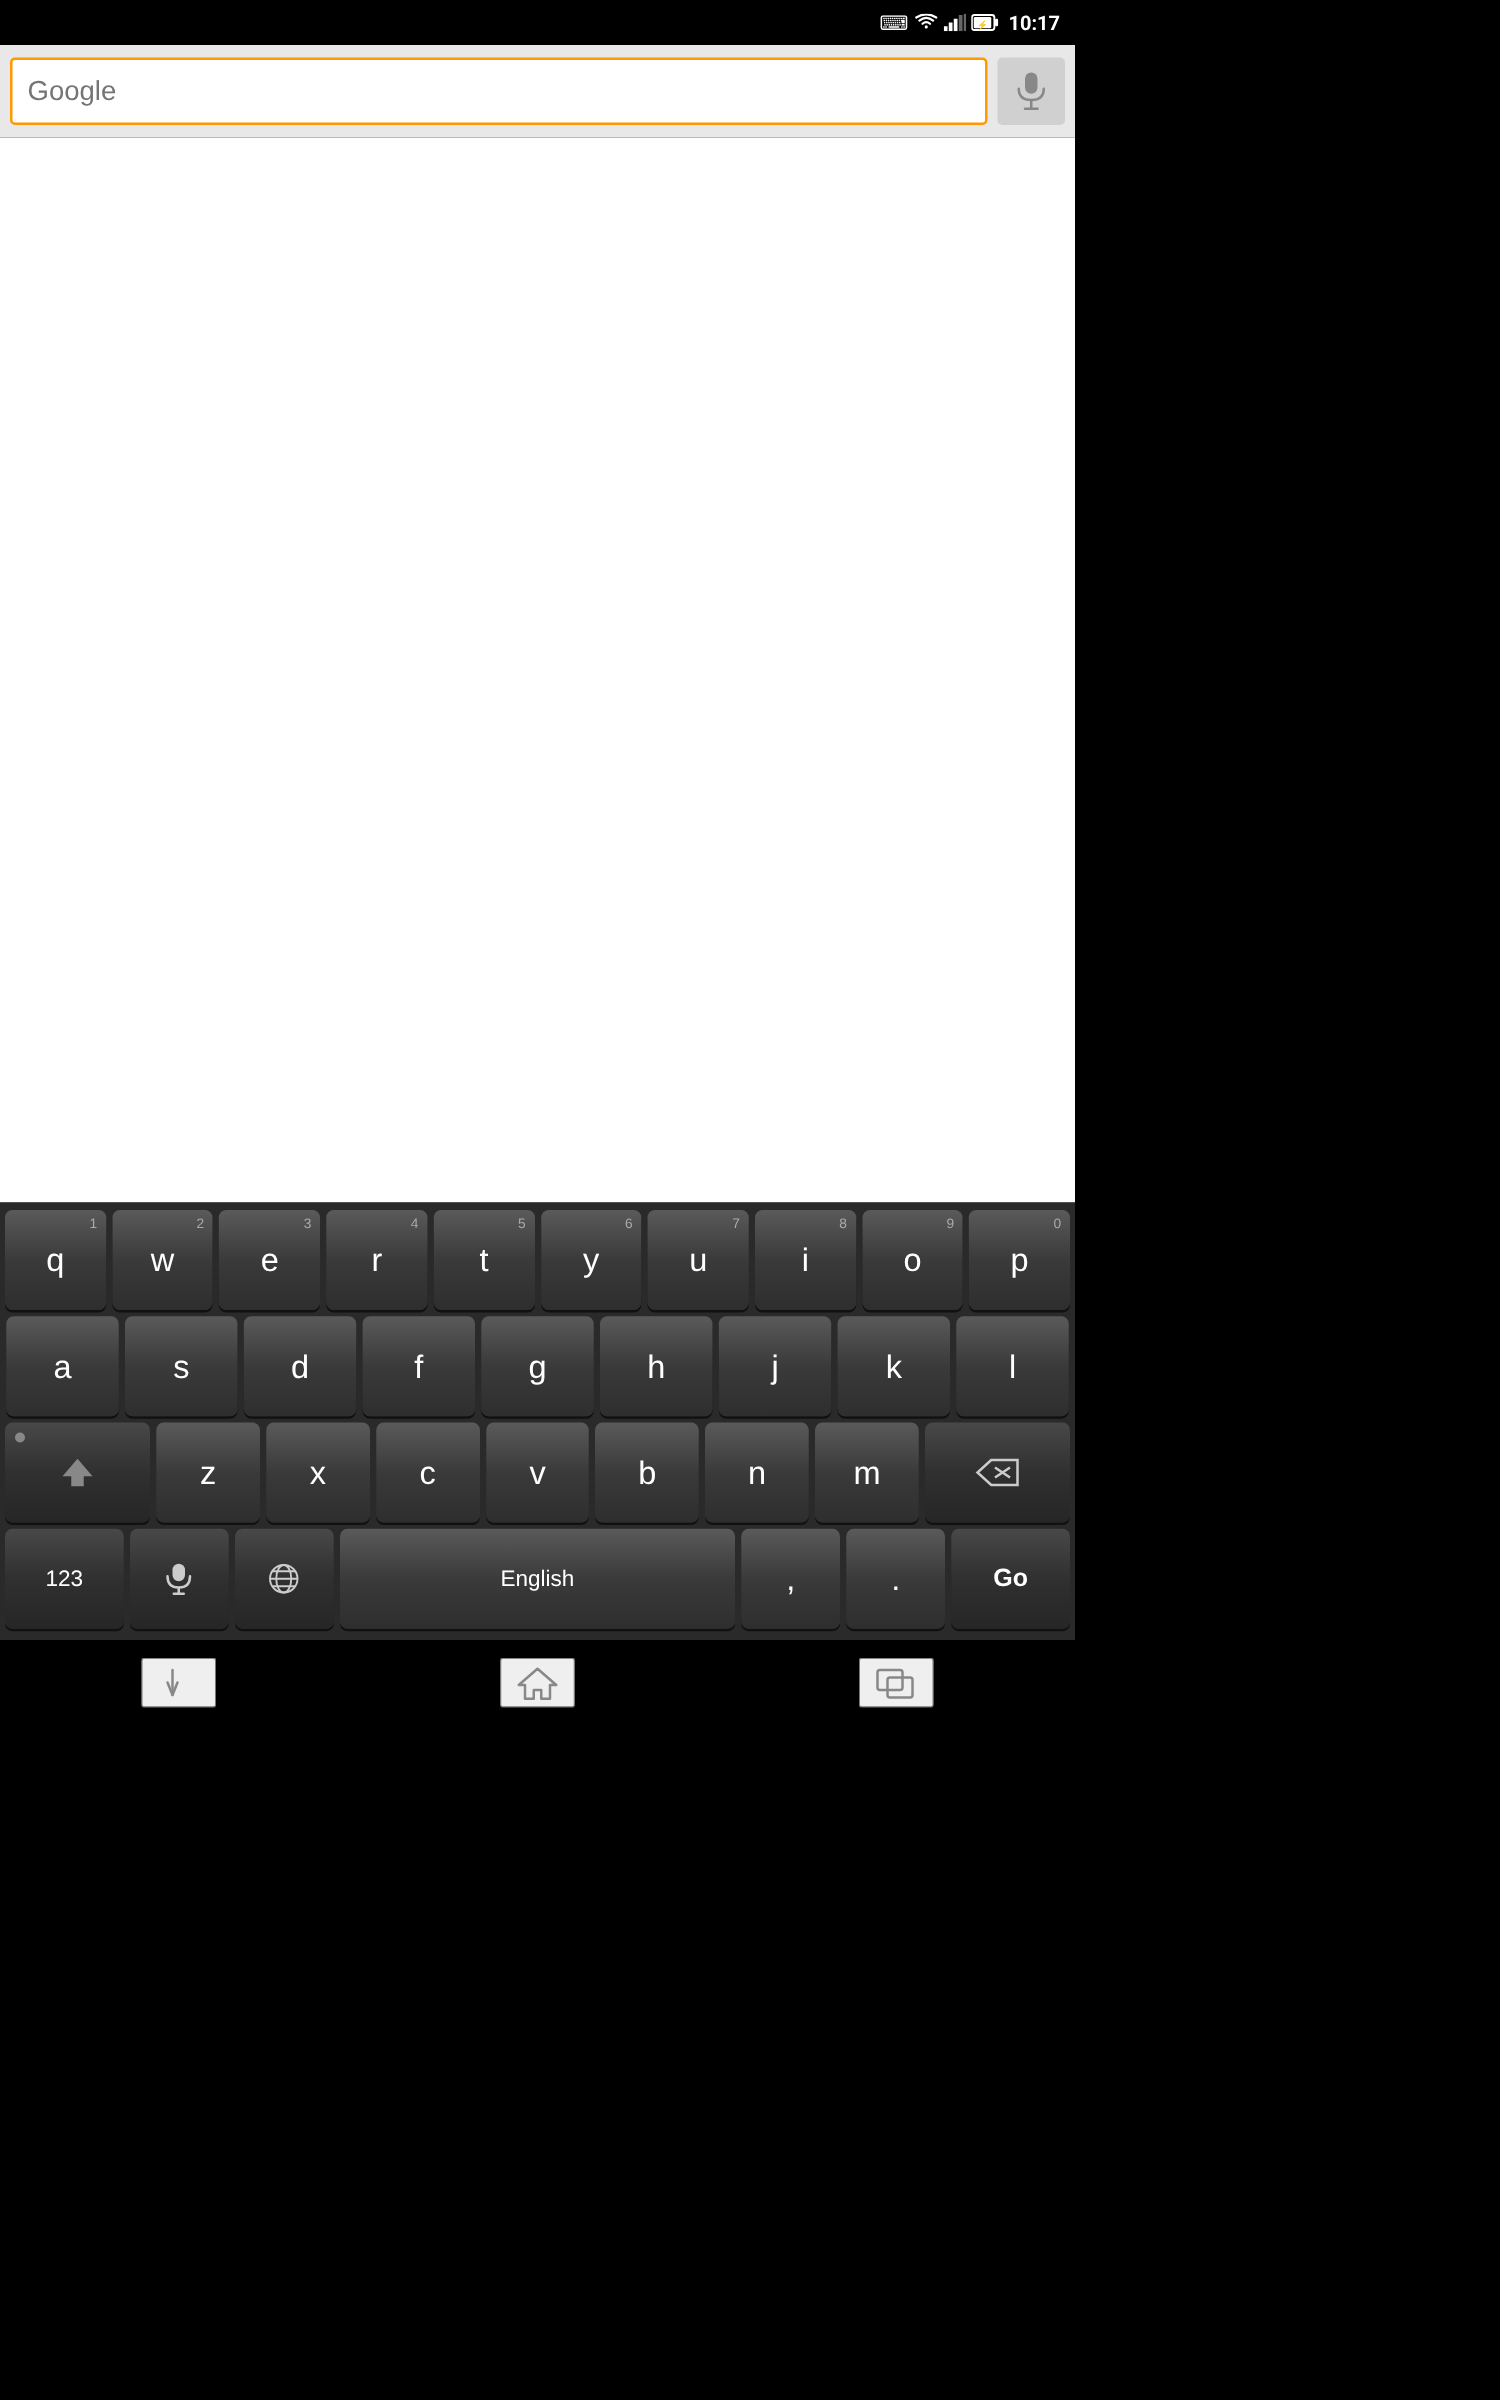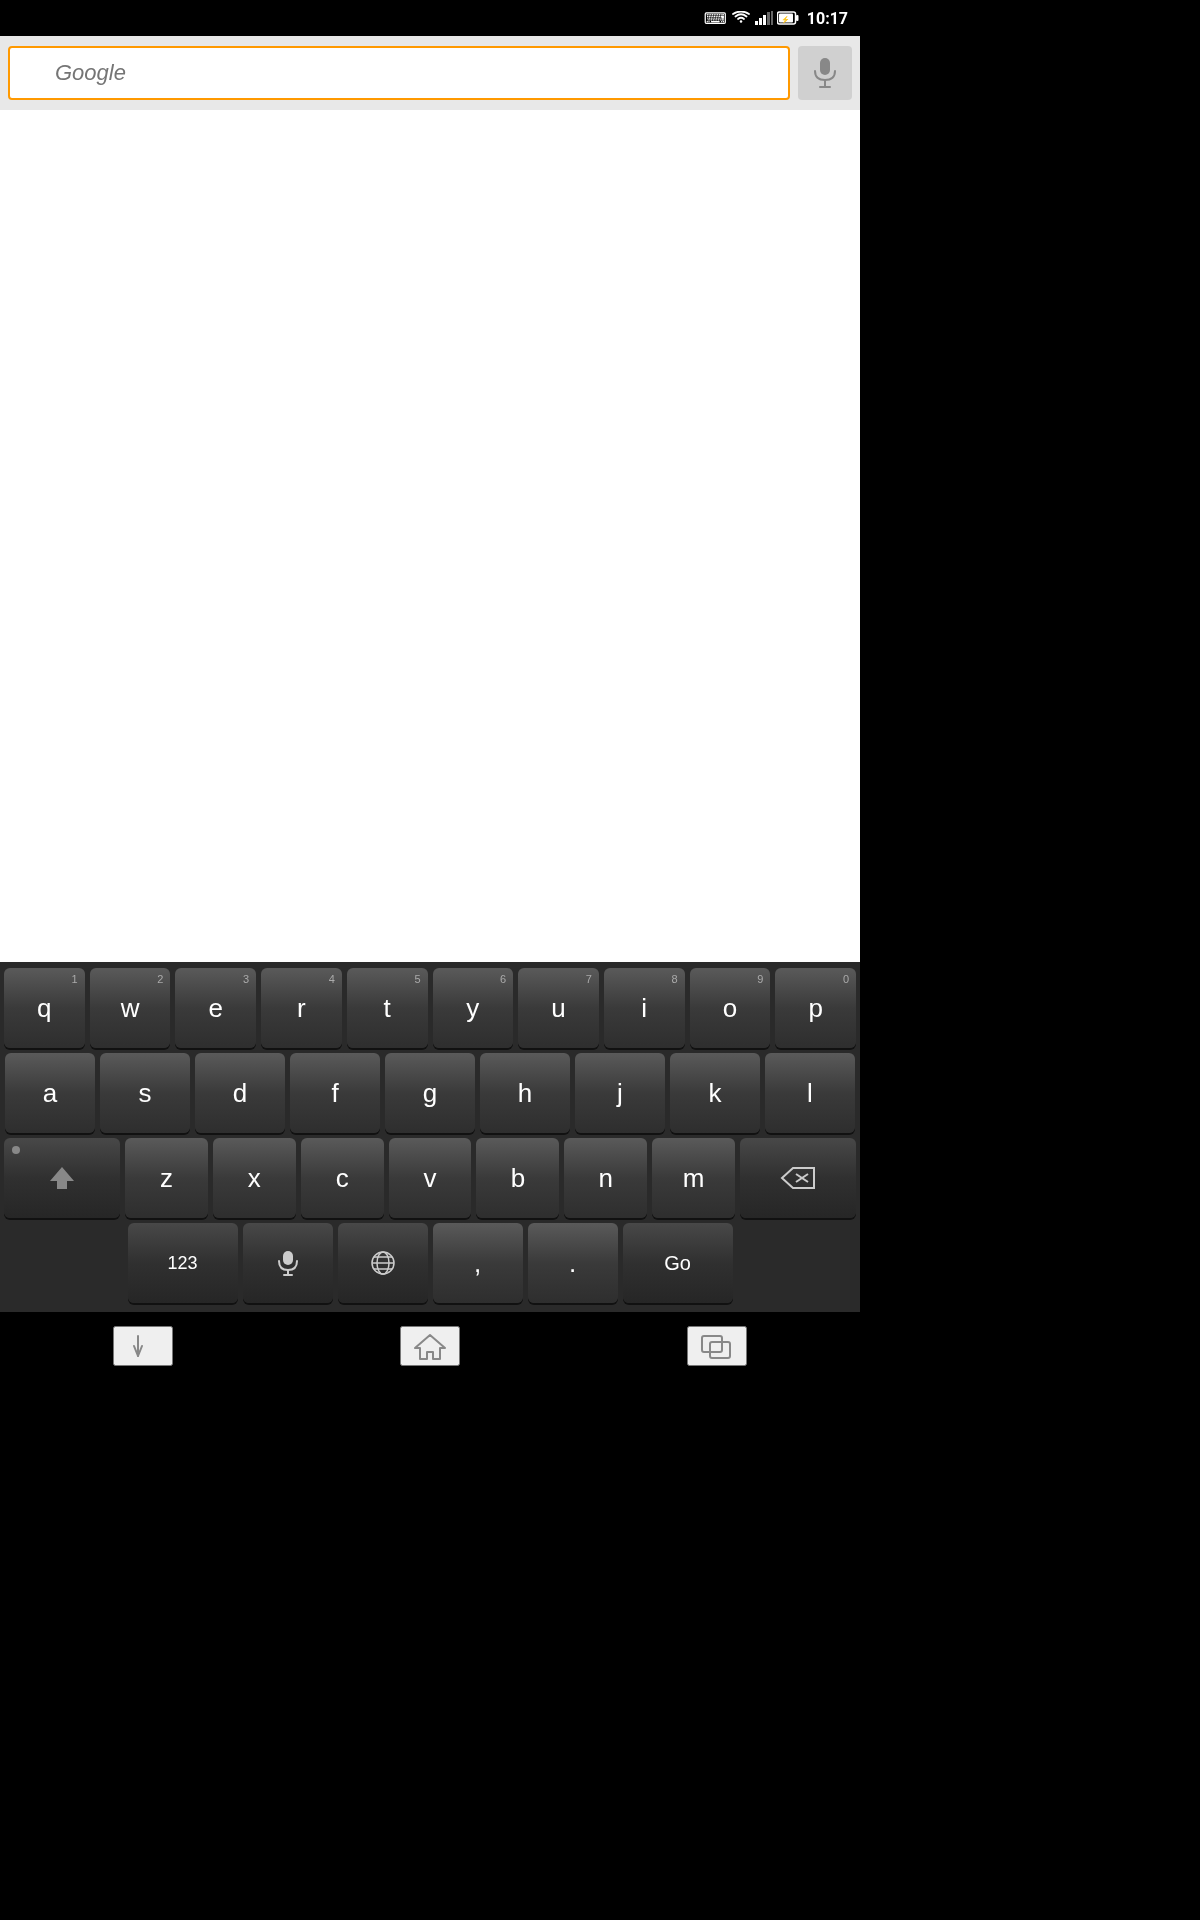--- a/index.html
+++ b/index.html
@@ -61,22 +61,20 @@
       height: 54px;
     }
 
     #search-input {
       flex: 1;
       border: none;
       outline: none;
       font-size: 22px;
       color: #aaa;
       background: transparent;
-      font-style: italic;
-      margin-left: 33px;
     }
 
     #mic-button {
       width: 54px;
       height: 54px;
       background: #d0d0d0;
       border: none;
       border-radius: 4px;
       display: flex;
       align-items: center;
@@ -392,28 +390,31 @@
     </button>
     <button class="key key-lang">
       <svg width="26" height="26" viewBox="0 0 26 26">
         <circle cx="13" cy="13" r="11" stroke="#ccc" stroke-width="1.5" fill="none"></circle>
         <ellipse cx="13" cy="13" rx="6" ry="11" stroke="#ccc" stroke-width="1.5" fill="none"></ellipse>
         <line x1="2" y1="13" x2="24" y2="13" stroke="#ccc" stroke-width="1.5"></line>
         <line x1="4" y1="7" x2="22" y2="7" stroke="#ccc" stroke-width="1.5"></line>
         <line x1="4" y1="19" x2="22" y2="19" stroke="#ccc" stroke-width="1.5"></line>
       </svg>
     </button>
+    <button class="key key-space">
+      <span class="key-letter" style="font-size:18px;">English</span>
+    </button>
     <button class="key key-comma">
       <span class="key-letter">,</span>
     </button>
     <button class="key key-period">
       <span class="key-letter">.</span>
     </button>
     <button class="key key-go">
-      <span class="key-letter" style="font-size:20px; font-weight:normal;">Go</span>
+      <span class="key-letter" style="font-size:20px; font-weight:bold;">Go</span>
     </button>
   </div>
 </div>
 
 <div id="nav-bar">
   <button class="nav-btn">
     <svg width="30" height="30" viewBox="0 0 30 30">
       <polyline points="10,5 10,25" stroke="#888" stroke-width="2" fill="none" stroke-linecap="round"></polyline>
       <polyline points="6,15 10,25 14,15" stroke="#888" stroke-width="2" fill="none" stroke-linecap="round" stroke-linejoin="round"></polyline>
     </svg>

